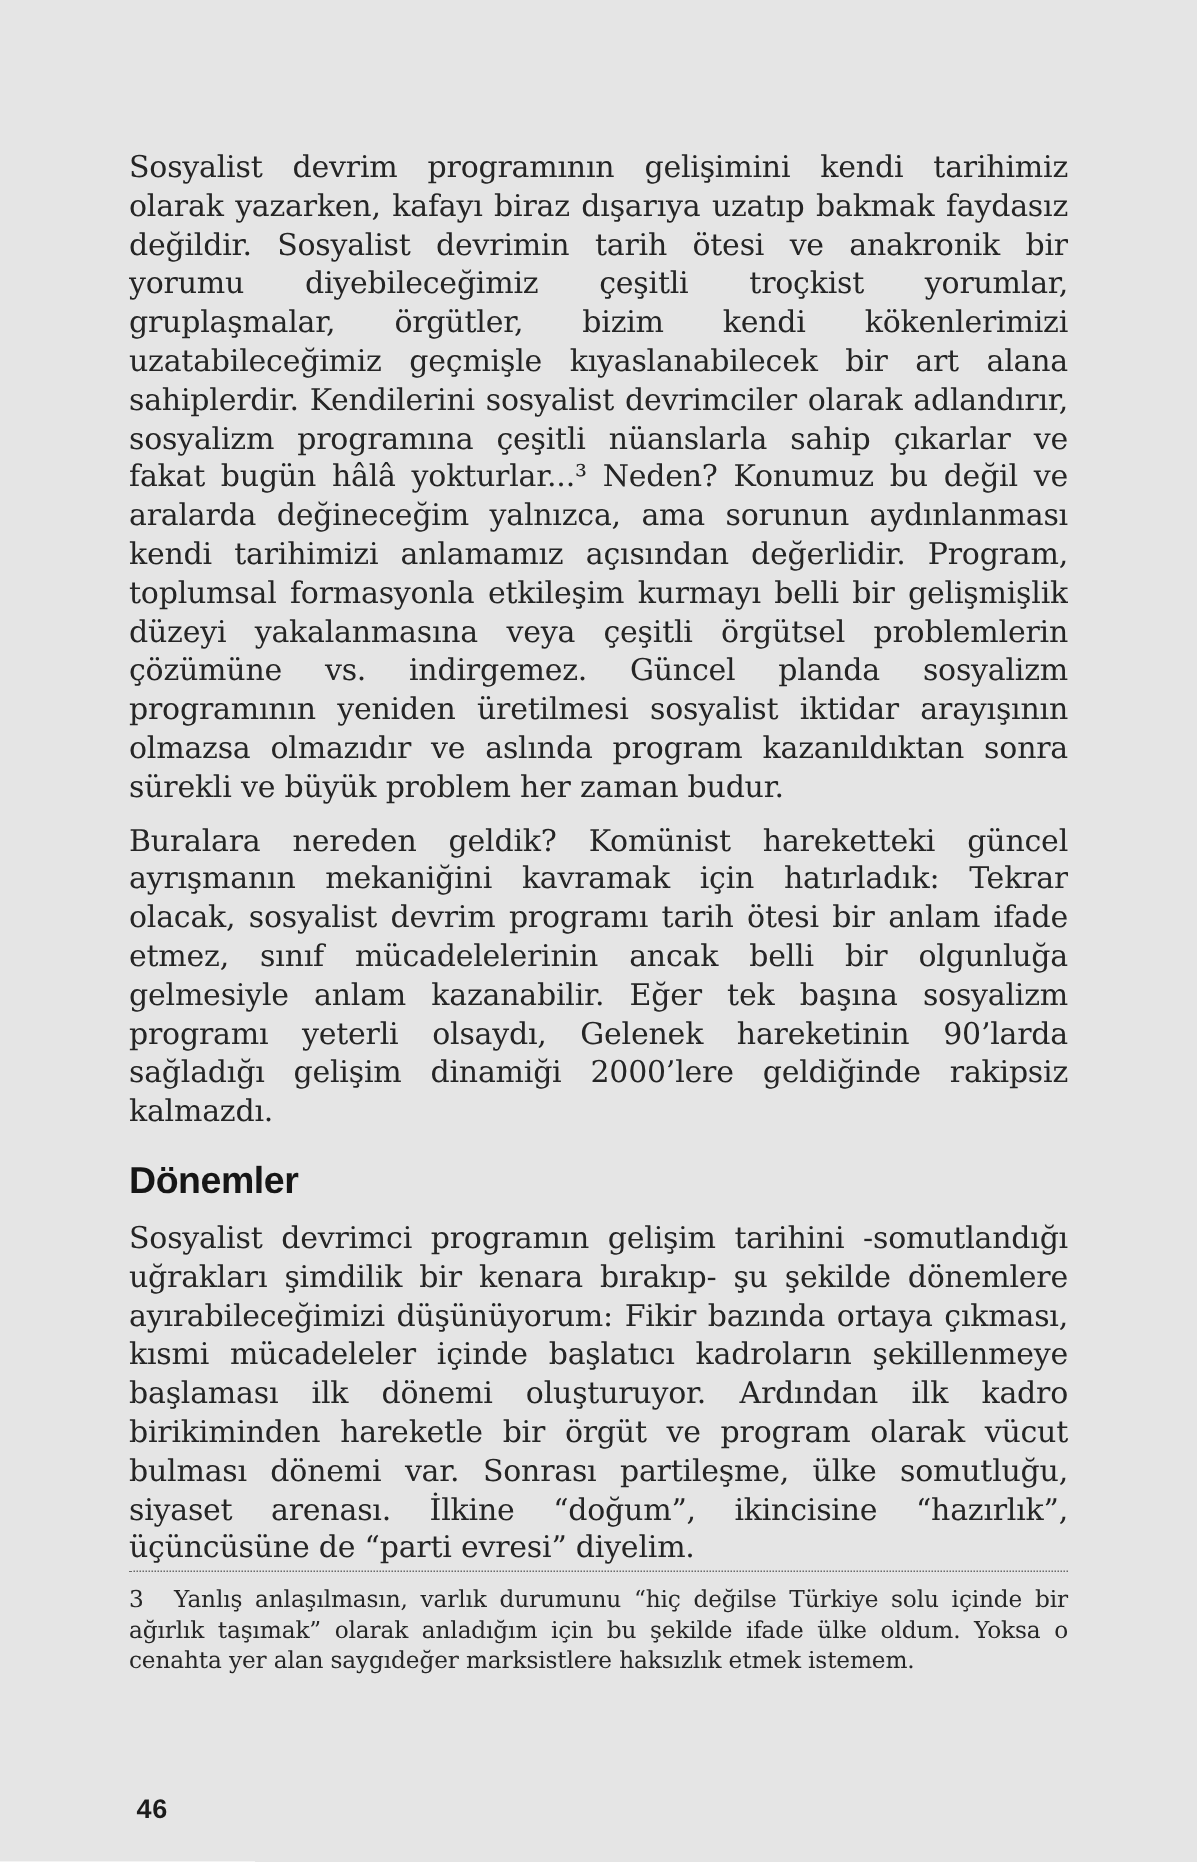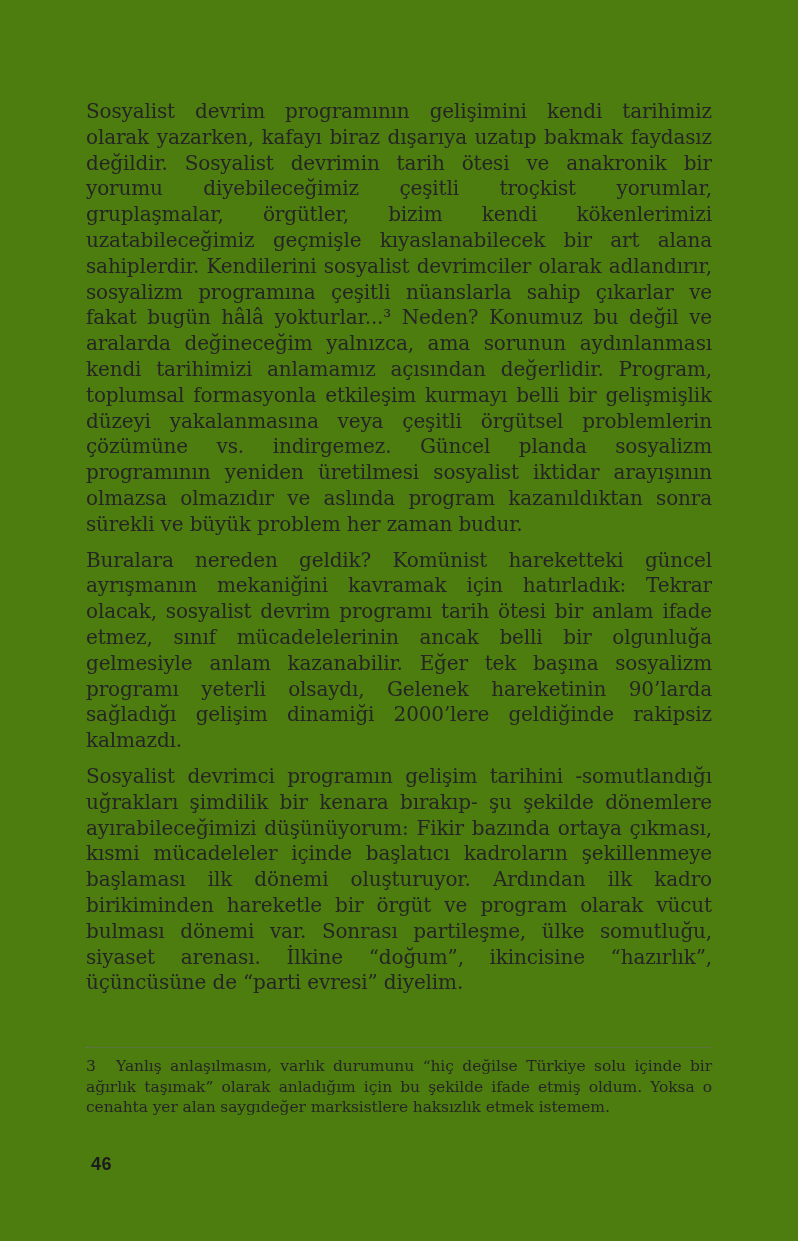--- a/index.html
+++ b/index.html
@@ -4,21 +4,21 @@
 <style>
   html, body {
     margin: 0;
     padding: 0;
     background: #ffffff;
   }
   .page {
     position: relative;
     width: 798px;
     height: 1241px;
-    background: #4d7c0f;
+    background: #e5e5e5;
     overflow: hidden;
     font-family: "DejaVu Serif", "Liberation Serif", serif;
     color: #252525;
   }
   .body-text {
     position: absolute;
     left: 86px;
     width: 626px;
     top: 99px;
     height: 944px;
@@ -59,40 +59,41 @@
     color: #262626;
     letter-spacing: -0.1px;
   }
   .fn-marker {
     display: inline-block;
     min-width: 30px;
   }
   .page-number {
     position: absolute;
     left: 91px;
-    top: 1154px;
+    top: 1196px;
     font-family: "Liberation Sans", "DejaVu Sans", sans-serif;
     font-size: 18px;
     font-weight: 700;
     color: #1c1c1c;
     letter-spacing: 0.5px;
   }
 </style>
 </head>
 <body>
 
 <div class="page">
 
   <div class="body-text">
     <p class="para">Sosyalist devrim programının gelişimini kendi tarihimiz olarak yazarken, kafayı biraz dışarıya uzatıp bakmak faydasız değildir. Sosyalist devrimin tarih ötesi ve anakronik bir yorumu diyebileceğimiz çeşitli troçkist yorumlar, gruplaşmalar, örgütler, bizim kendi kökenlerimizi uzatabileceğimiz geçmişle kıyaslanabilecek bir art alana sahiplerdir. Kendilerini sosyalist devrimciler olarak adlandırır, sosyalizm programına çeşitli nüanslarla sahip çıkarlar ve fakat bugün hâlâ yokturlar...³ Neden? Konumuz bu değil ve aralarda değineceğim yalnızca, ama sorunun aydınlanması kendi tarihimizi anlamamız açısından değerlidir. Program, toplumsal formasyonla etkileşim kurmayı belli bir gelişmişlik düzeyi yakalanmasına veya çeşitli örgütsel problemlerin çözümüne vs. indirgemez. Güncel planda sosyalizm programının yeniden üretilmesi sosyalist iktidar arayışının olmazsa olmazıdır ve aslında program kazanıldıktan sonra sürekli ve büyük problem her zaman budur.</p>
     <p class="para">Buralara nereden geldik? Komünist hareketteki güncel ayrışmanın mekaniğini kavramak için hatırladık: Tekrar olacak, sosyalist devrim programı tarih ötesi bir anlam ifade etmez, sınıf mücadelelerinin ancak belli bir olgunluğa gelmesiyle anlam kazanabilir. Eğer tek başına sosyalizm programı yeterli olsaydı, Gelenek hareketinin 90’larda sağladığı gelişim dinamiği 2000’lere geldiğinde rakipsiz kalmazdı.</p>
+    <h2 class="section-heading">Dönemler</h2>
     <p class="para">Sosyalist devrimci programın gelişim tarihini -somutlandığı uğrakları şimdilik bir kenara bırakıp- şu şekilde dönemlere ayırabileceğimizi düşünüyorum: Fikir bazında ortaya çıkması, kısmi mücadeleler içinde başlatıcı kadroların şekillenmeye başlaması ilk dönemi oluşturuyor. Ardından ilk kadro birikiminden hareketle bir örgüt ve program olarak vücut bulması dönemi var. Sonrası partileşme, ülke somutluğu, siyaset arenası. İlkine “doğum”, ikincisine “hazırlık”, üçüncüsüne de “parti evresi” diyelim.</p>
 
   </div>
 
   <div class="footnote-area">
     <hr class="footnote-rule">
-    <p class="footnote"><span class="fn-marker">3</span><span class="fn-text">Yanlış anlaşılmasın, varlık durumunu “hiç değilse Türkiye solu içinde bir ağırlık taşımak” olarak anladığım için bu şekilde ifade etmiş oldum. Yoksa o cenahta yer alan saygıdeğer marksistlere haksızlık etmek istemem.</span></p>
+    <p class="footnote"><span class="fn-marker">3</span><span class="fn-text">Yanlış anlaşılmasın, varlık durumunu “hiç değilse Türkiye solu içinde bir ağırlık taşımak” olarak anladığım için bu şekilde ifade ülke oldum. Yoksa o cenahta yer alan saygıdeğer marksistlere haksızlık etmek istemem.</span></p>
   </div>
 
   <div class="page-number">46</div>
 
 </div>
 
 </body></html>

